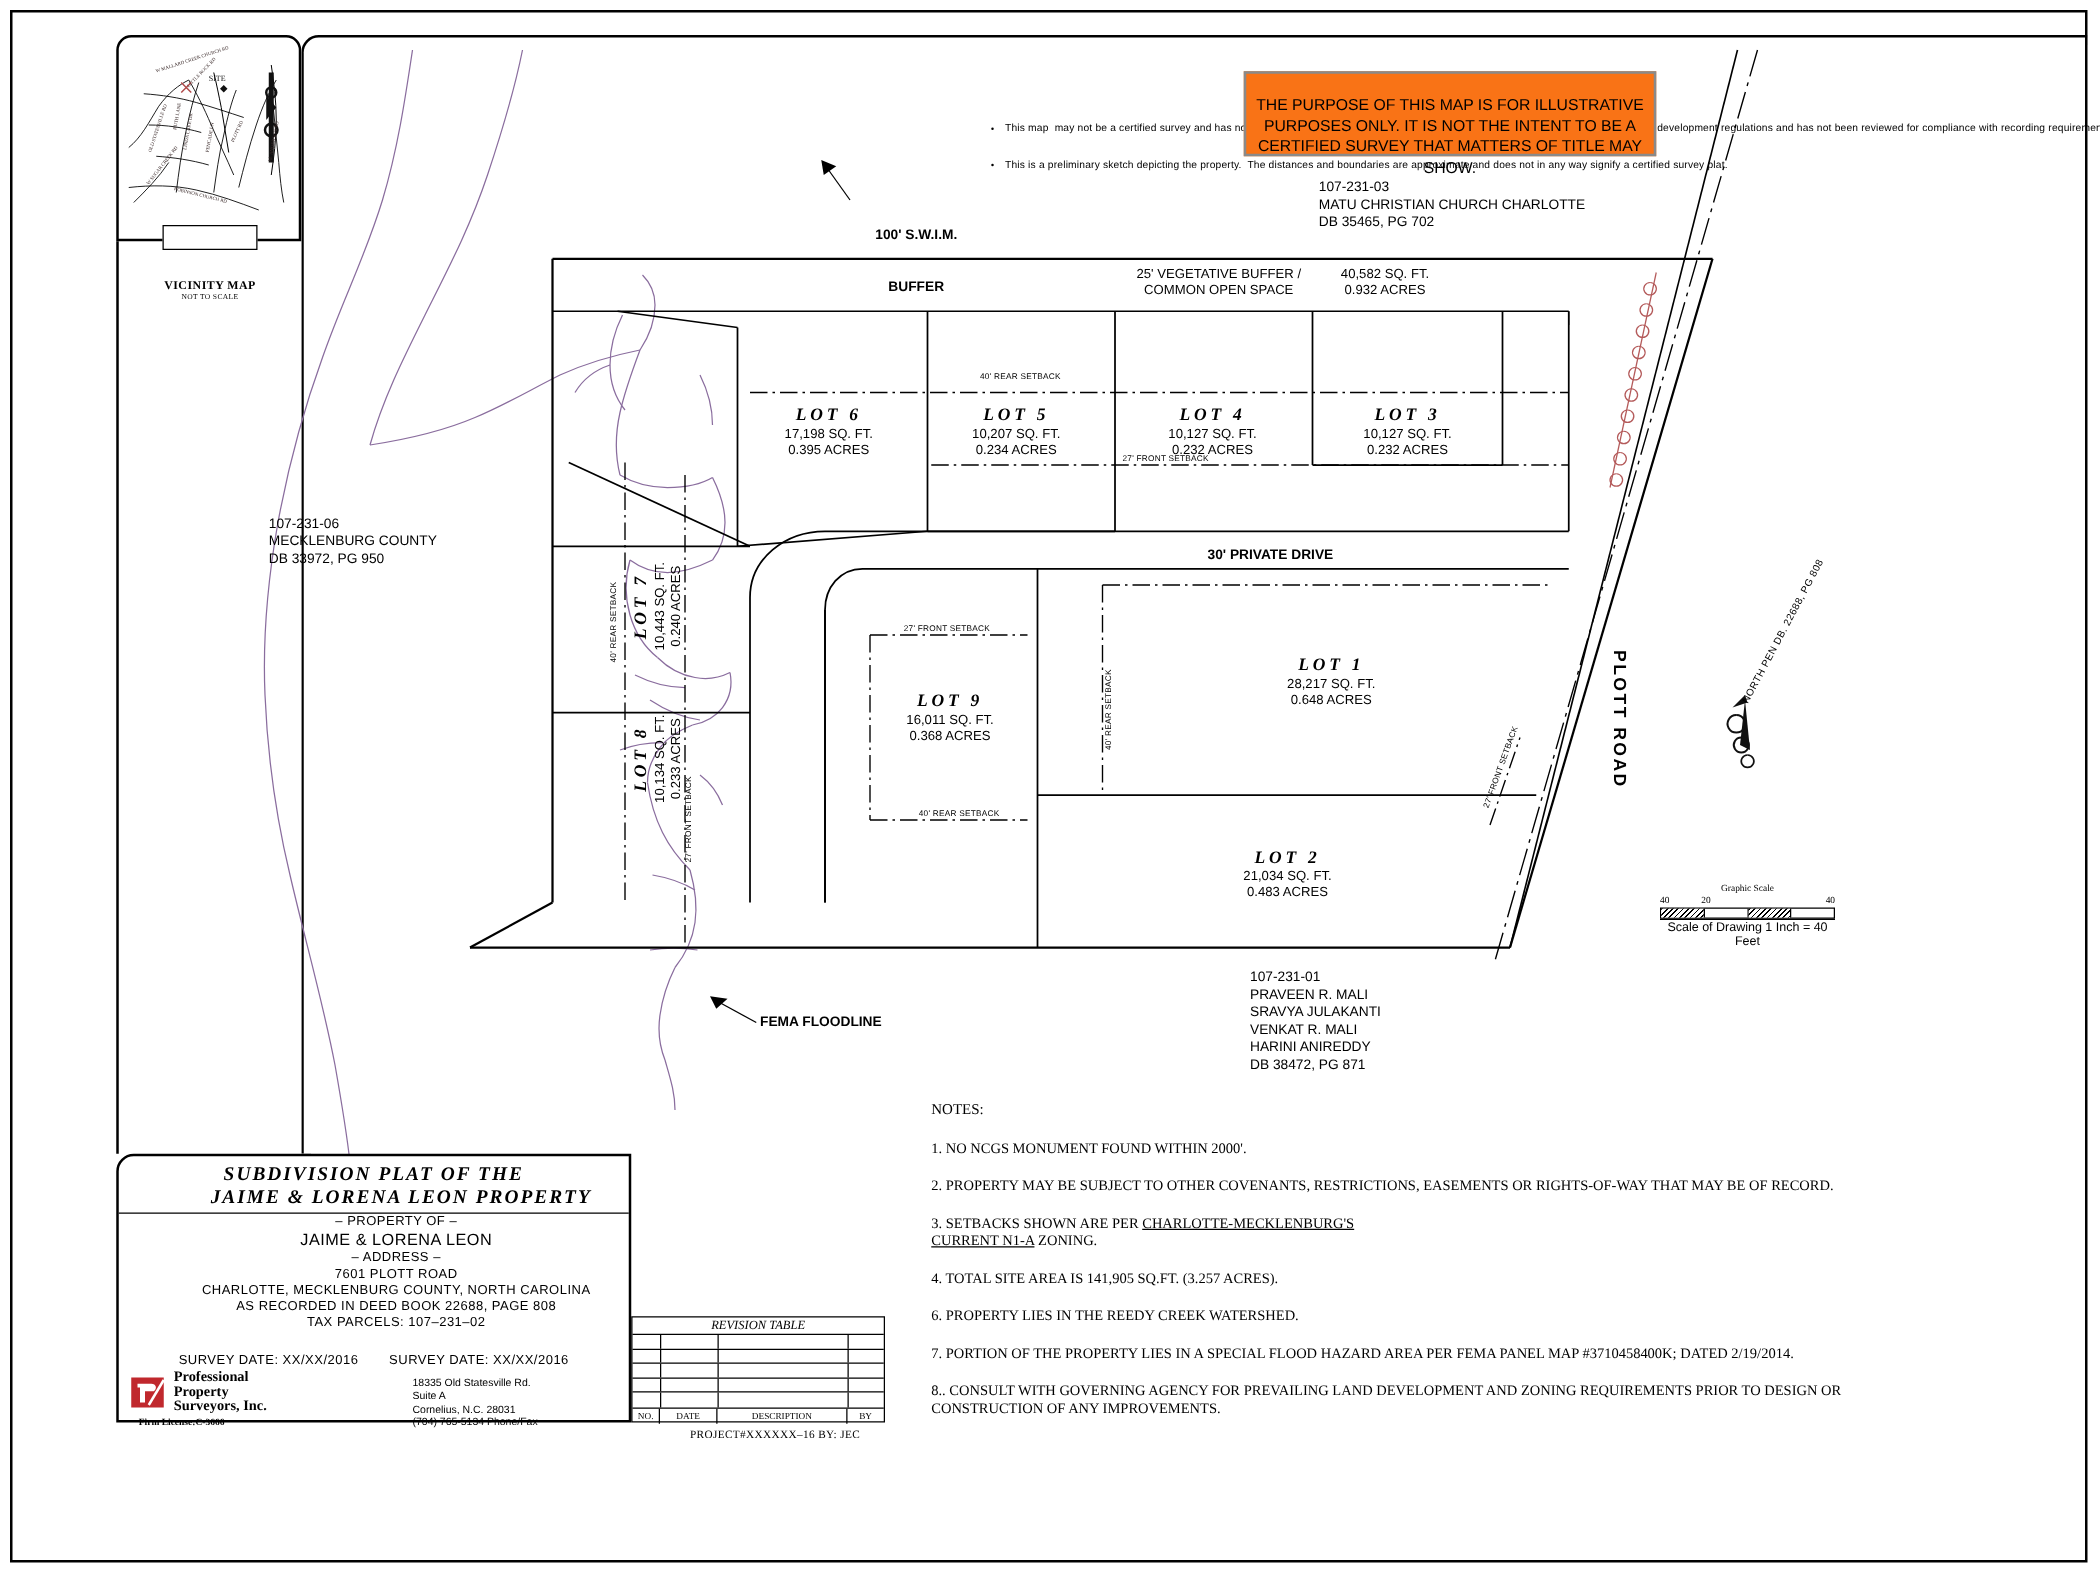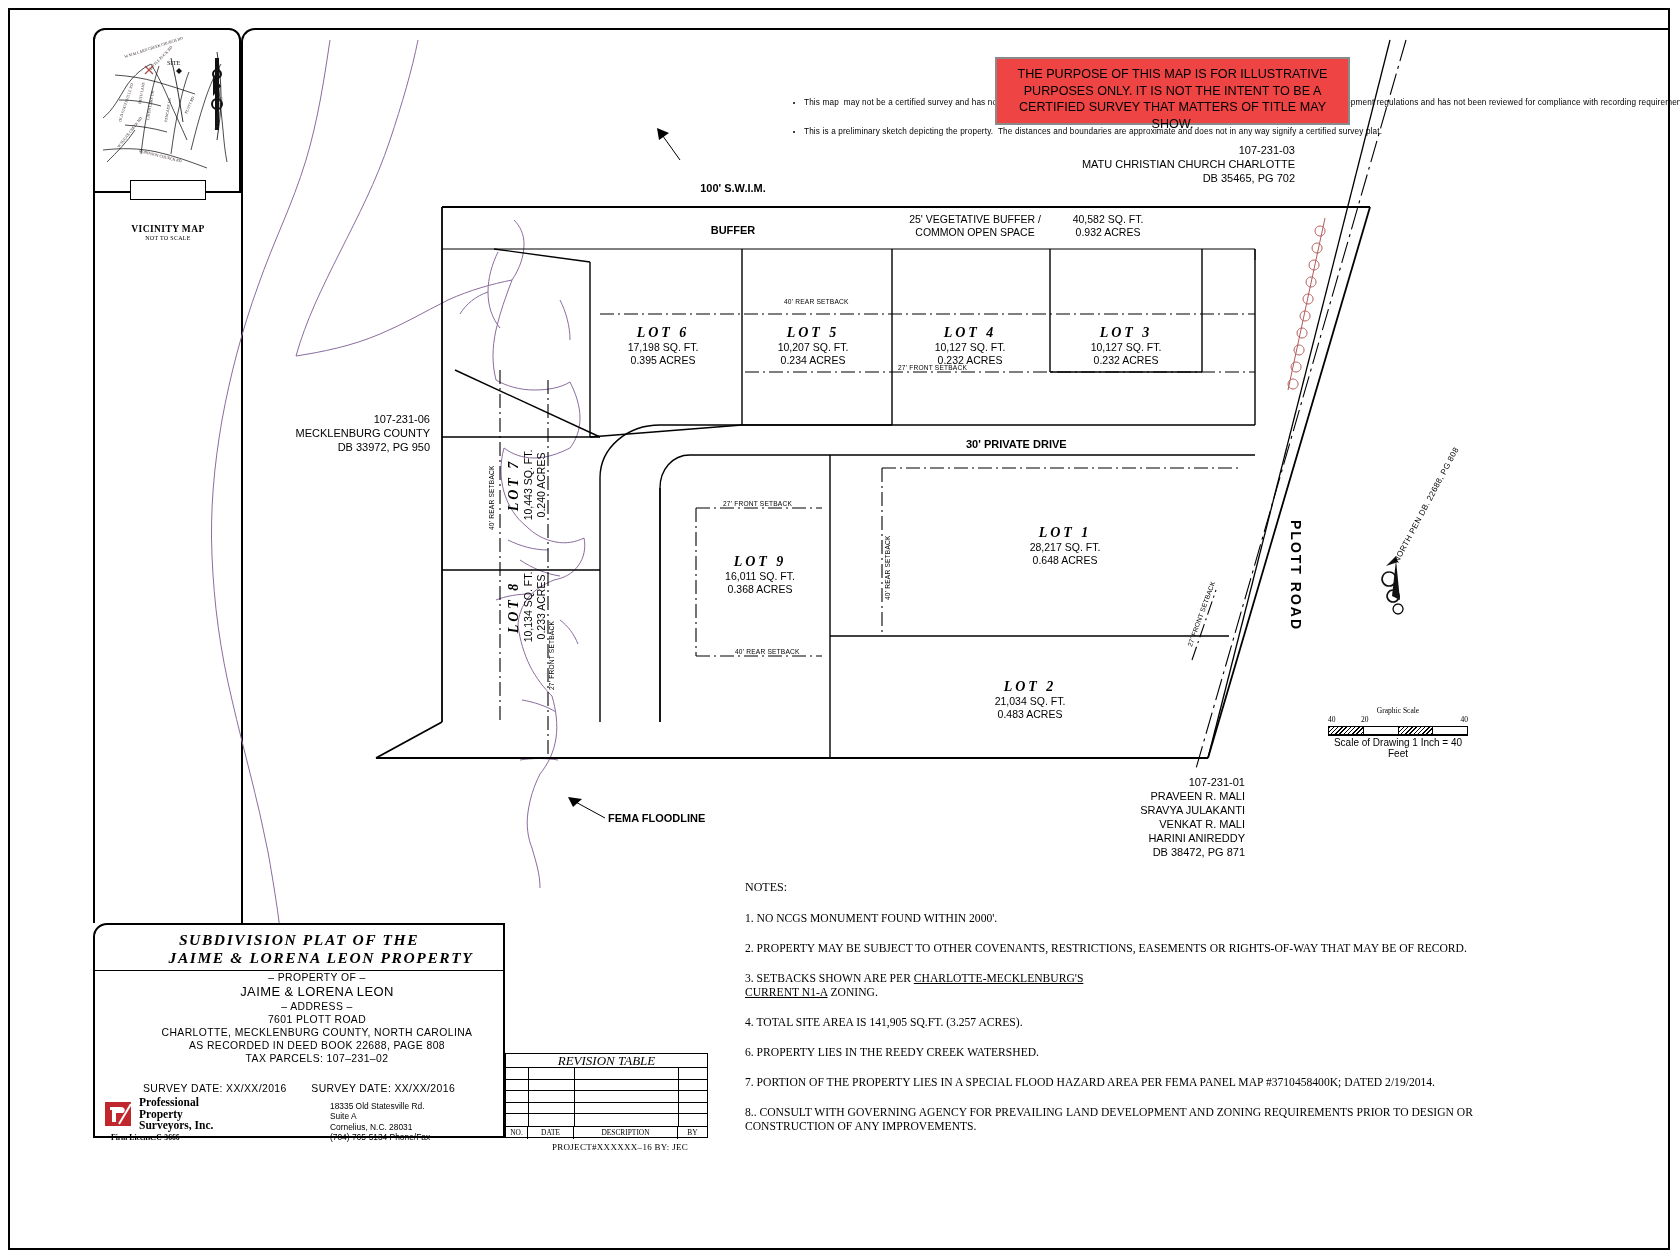--- a/index.html
+++ b/index.html
@@ -23,33 +23,33 @@
      border-radius:14px 0 0 0;box-sizing:border-box;border-right:none;border-bottom:none;}
   #left-frame{left:93px;top:193px;width:148px;height:730px;border-left:2px solid #000;box-sizing:border-box;}
 
   
   .tx{position:absolute;white-space:pre;}
   .disclaimer{font-size:8.2px;line-height:9.6px;letter-spacing:.15px;}
   .disclaimer li{margin:0 0 0 -18px;padding:0;}
   .disclaimer ul{margin:0;padding-left:18px;list-style-type:disc;}
 
   
-  #purpose-box{left:995px;top:57px;width:355px;height:68px;border:2px solid #8a8a8a;
-     background:#ef4444;box-sizing:border-box;padding:7px 6px 0 6px;}
+  #purpose-box{left:995px;top:57px;width:330px;height:68px;border:2px solid #8a8a8a;
+     background:#f97316;box-sizing:border-box;padding:17px 6px 0 6px;}
   #purpose-text{font-size:12.6px;line-height:16.5px;text-align:center;}
 
   
   .lot-label{position:absolute;text-align:center;}
   .lot-name{font-family:"Liberation Serif",serif;font-style:italic;font-weight:bold;
      font-size:14px;letter-spacing:3px;line-height:17px;}
   .lot-sf{font-size:10.5px;line-height:13px;}
   .lot-ac{font-size:10.5px;line-height:13px;}
   .rot-90{transform:rotate(-90deg);transform-origin:left top;}
 
-  .parcel{position:absolute;text-align:right;font-size:11px;line-height:14px;}
+  .parcel{position:absolute;text-align:left;font-size:11px;line-height:14px;}
   .small-setback{position:absolute;font-size:6.6px;letter-spacing:.2px;white-space:nowrap;}
   .mid-lbl{position:absolute;font-size:10.5px;line-height:13px;text-align:center;}
 
   
   #notes{left:745px;top:880px;width:780px;}
   #notes .n-head{font-family:"Liberation Serif",serif;font-size:12px;margin-bottom:17px;}
   #notes .n-item{font-family:"Liberation Serif",serif;font-size:11.6px;line-height:14px;margin-bottom:16px;}
   #notes u{text-decoration:underline;}
 
   
@@ -64,21 +64,21 @@
   #tb-dates{position:absolute;left:0;top:158px;width:100%;text-align:center;font-size:10.4px;letter-spacing:.4px;}
   #firm{position:absolute;left:10px;top:172px;width:200px;}
   #firm .fname{font-family:"Liberation Serif",serif;font-weight:bold;font-size:11.5px;line-height:11.6px;}
   #firm .flic{font-family:"Liberation Serif",serif;font-weight:bold;font-size:7.6px;line-height:9px;}
   #logo{position:absolute;left:0px;top:3px;width:30px;height:30px;}
   #firm-addr{position:absolute;left:235px;top:176px;font-size:8.4px;line-height:10.4px;}
 
   
   #rev-table{left:505px;top:1053px;width:203px;height:85px;border:1.4px solid #000;box-sizing:border-box;}
   #rev-title{height:13px;border-bottom:1.2px solid #000;text-align:center;
-     font-family:"Liberation Serif",serif;font-style:italic;font-size:13px;line-height:13px;}
+     font-family:"Liberation Serif",serif;font-style:italic;font-size:10px;line-height:13px;}
   .rev-row{height:11.5px;border-bottom:1px solid #000;box-sizing:border-box;position:relative;}
   .rev-row:last-child{border-bottom:none;}
   .rev-c{position:absolute;top:0;bottom:0;border-right:1px solid #000;}
   #rev-head{display:flex;height:12px;border-top:1.2px solid #000;font-size:7.4px;
      font-family:"Liberation Serif",serif;align-items:center;}
   #rev-head div{border-right:1px solid #000;height:100%;display:flex;align-items:center;justify-content:center;box-sizing:border-box;}
   #rev-head div:last-child{border-right:none;}
   #project-line{left:505px;top:1142px;width:230px;text-align:center;
      font-family:"Liberation Serif",serif;font-size:9px;letter-spacing:.3px;}
 

